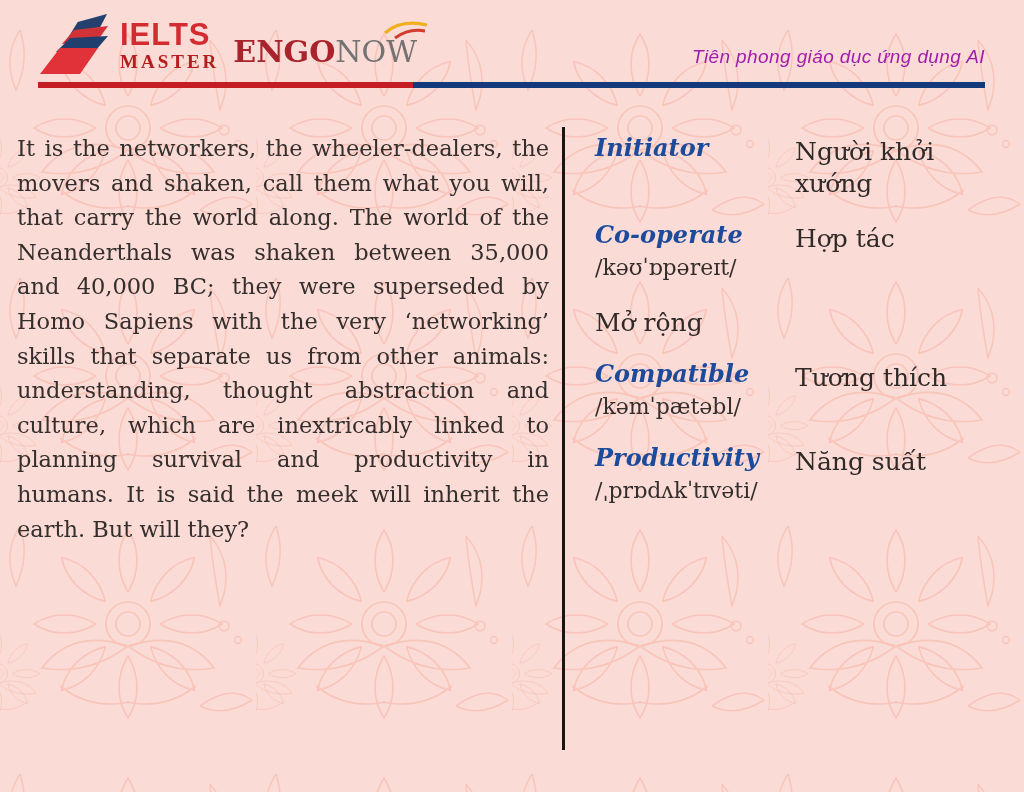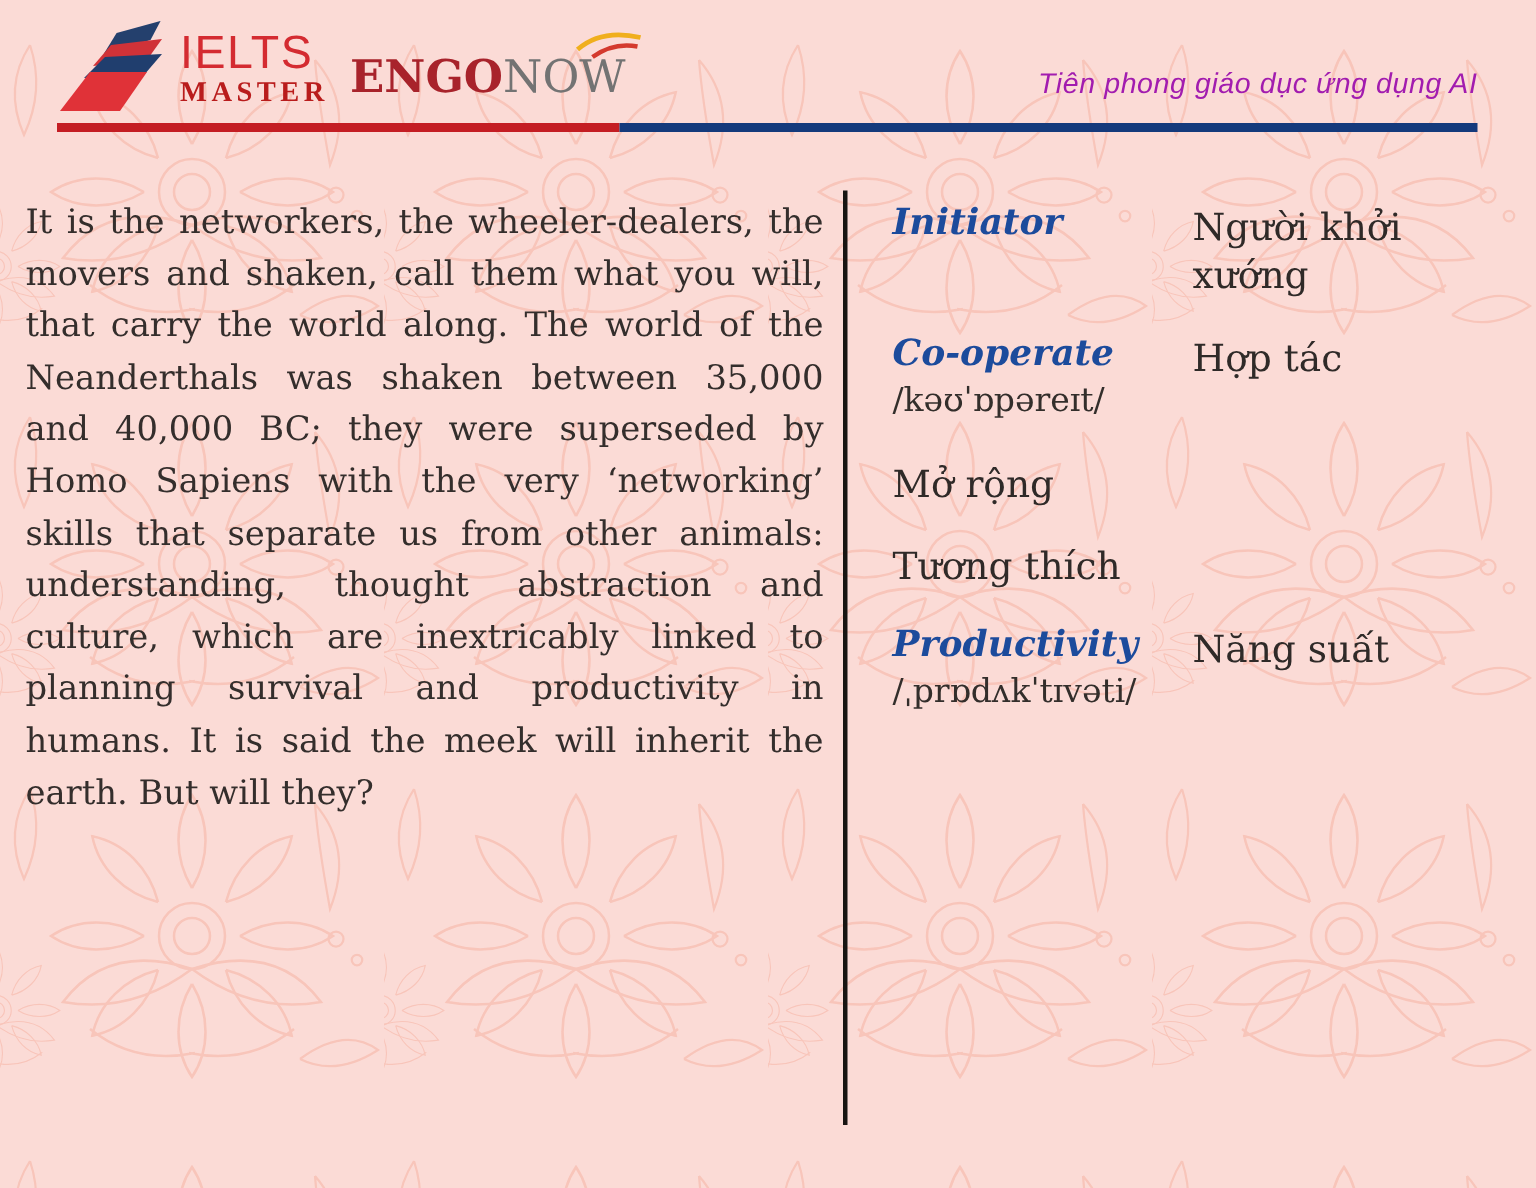--- a/index.html
+++ b/index.html
@@ -11,21 +11,21 @@
     font-family:"DejaVu Serif", serif;
   }
   .pattern-bg{position:absolute;inset:0;pointer-events:none;}
 
   
   .header{position:absolute;left:0;top:0;width:1024px;height:100px;}
   .logo-group{position:absolute;left:38px;top:14px;display:flex;align-items:center;}
   .books-icon{width:74px;height:62px;margin-right:8px;}
   .ielts-block{display:flex;flex-direction:column;line-height:1;margin-right:14px;}
   .ielts-txt{
-    font-family:"Liberation Sans", sans-serif;font-weight:400;
+    font-family:"Liberation Sans", sans-serif;font-weight:700;
     font-size:31px;color:#d42b31;letter-spacing:1px;
   }
   .master-txt{
     font-family:Liberation Serif, serif;font-weight:700;
     font-size:19px;color:#b91c1c;letter-spacing:3px;margin-top:2px;
   }
   .engonow{position:relative;font-family:"DejaVu Serif", serif;font-size:30px;line-height:1;margin-top:14px;}
   .engo{font-weight:700;color:#a8232b;}
   .now{font-weight:400;color:#737373;}
   .flying-book{position:absolute;right:-12px;top:-20px;width:46px;height:26px;}
@@ -162,20 +162,24 @@
         <div class="vocab-ipa">/kəʊˈɒpəreɪt/</div>
       </div>
       <div class="vocab-translation">Hợp tác</div>
     </div>
 
     <div class="vocab-entry">
       <div class="vocab-translation">Mở rộng</div>
     </div>
 
     <div class="vocab-entry">
+      <div class="vocab-left">
+        <div class="vocab-word">Compatible</div>
+        <div class="vocab-ipa">/kəmˈpætəbl/</div>
+      </div>
       <div class="vocab-translation">Tương thích</div>
     </div>
 
     <div class="vocab-entry">
       <div class="vocab-left">
         <div class="vocab-word">Productivity</div>
         <div class="vocab-ipa">/ˌprɒdʌkˈtɪvəti/</div>
       </div>
       <div class="vocab-translation">Năng suất</div>
     </div>

